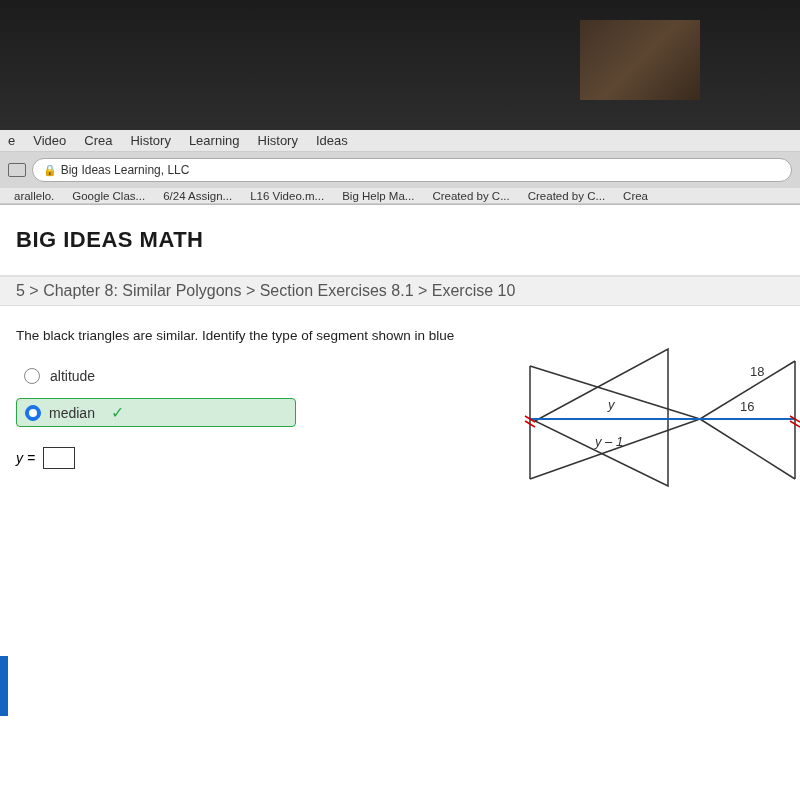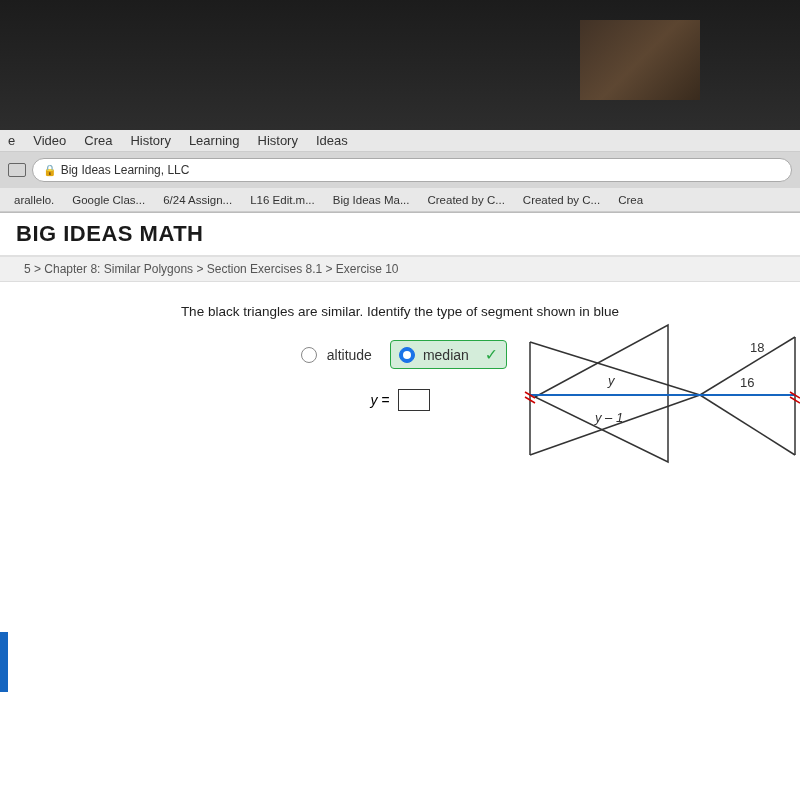--- a/index.html
+++ b/index.html
@@ -109,21 +109,21 @@
       color: #333;
       gap: 4px;
     }
 
     .lock-icon {
       color: #555;
       font-size: 11px;
     }
 
     .bookmarks-bar {
-      height: 24px;
+      height: 16px;
       background: #e8e8e8;
       border-bottom: 1px solid #ccc;
       display: flex;
       align-items: center;
       padding: 0 6px;
       gap: 2px;
       overflow: hidden;
     }
 
     .bookmark-item {
@@ -139,62 +139,62 @@
     .page-content {
       flex: 1;
       background: white;
       overflow: hidden;
       display: flex;
       flex-direction: column;
     }
 
     
     .site-header {
-      padding: 8px 16px;
+      padding: 22px 16px;
       background: white;
       border-bottom: 2px solid #e0e0e0;
     }
 
     .site-logo {
       font-size: 22px;
       font-weight: 900;
       color: #1a1a1a;
       letter-spacing: 0.5px;
     }
 
     
     .breadcrumb {
       background: #f0f0f0;
       border-bottom: 1px solid #ddd;
-      padding: 5px 24px;
-      font-size: 12px;
+      padding: 5px 16px;
+      font-size: 16px;
       color: #555;
     }
 
     
     .exercise-area {
       flex: 1;
       padding: 20px 16px 16px;
       display: flex;
       flex-direction: column;
       position: relative;
-      align-items: center;
     }
 
     .question-text {
       font-size: 13.5px;
       color: #222;
       line-height: 1.5;
       max-width: 440px;
       margin-bottom: 18px;
     }
 
     
     .choices {
       display: flex;
+      flex-direction: column;
       gap: 10px;
       max-width: 280px;
     }
 
     .choice-item {
       display: flex;
       align-items: center;
       gap: 10px;
       font-size: 14px;
       color: #333;
@@ -304,22 +304,22 @@
         <div class="tab-bar-icon"></div>
         <div class="address-bar">
           <span class="lock-icon">🔒</span>
           <span>Big Ideas Learning, LLC</span>
         </div>
       </div>
       <div class="bookmarks-bar">
         <span class="bookmark-item">arallelo.</span>
         <span class="bookmark-item">Google Clas...</span>
         <span class="bookmark-item">6/24 Assign...</span>
-        <span class="bookmark-item">L16 Edit.m...</span>
-        <span class="bookmark-item">Big Ideas Ma...</span>
+        <span class="bookmark-item">L16 Video.m...</span>
+        <span class="bookmark-item">Big Help Ma...</span>
         <span class="bookmark-item">Created by C...</span>
         <span class="bookmark-item">Created by C...</span>
         <span class="bookmark-item">Crea</span>
       </div>
     </div>
 
     <div class="page-content">
 
       <div class="site-header">
         <div class="site-logo">BIG IDEAS MATH</div>

